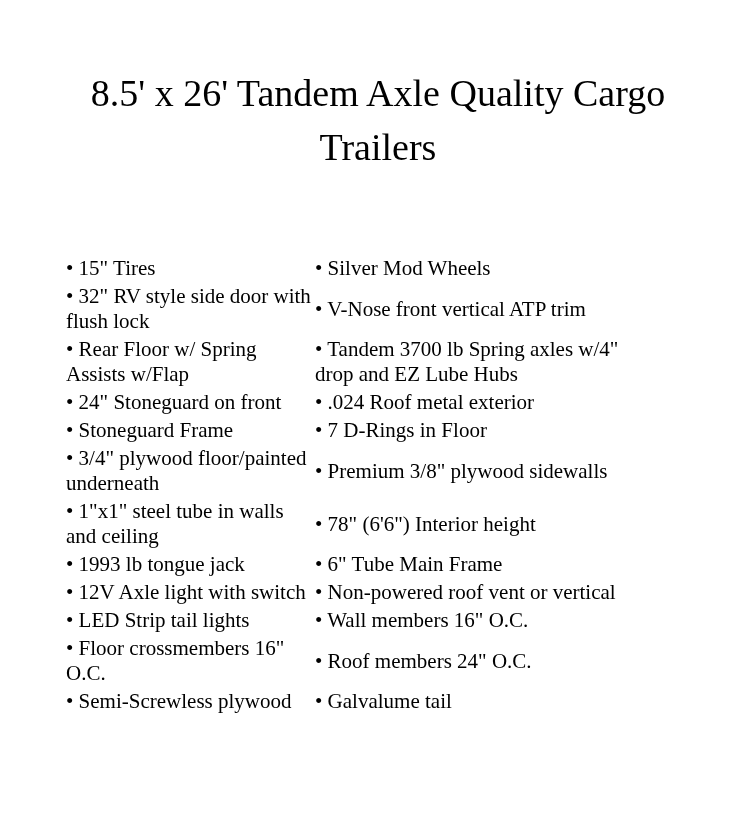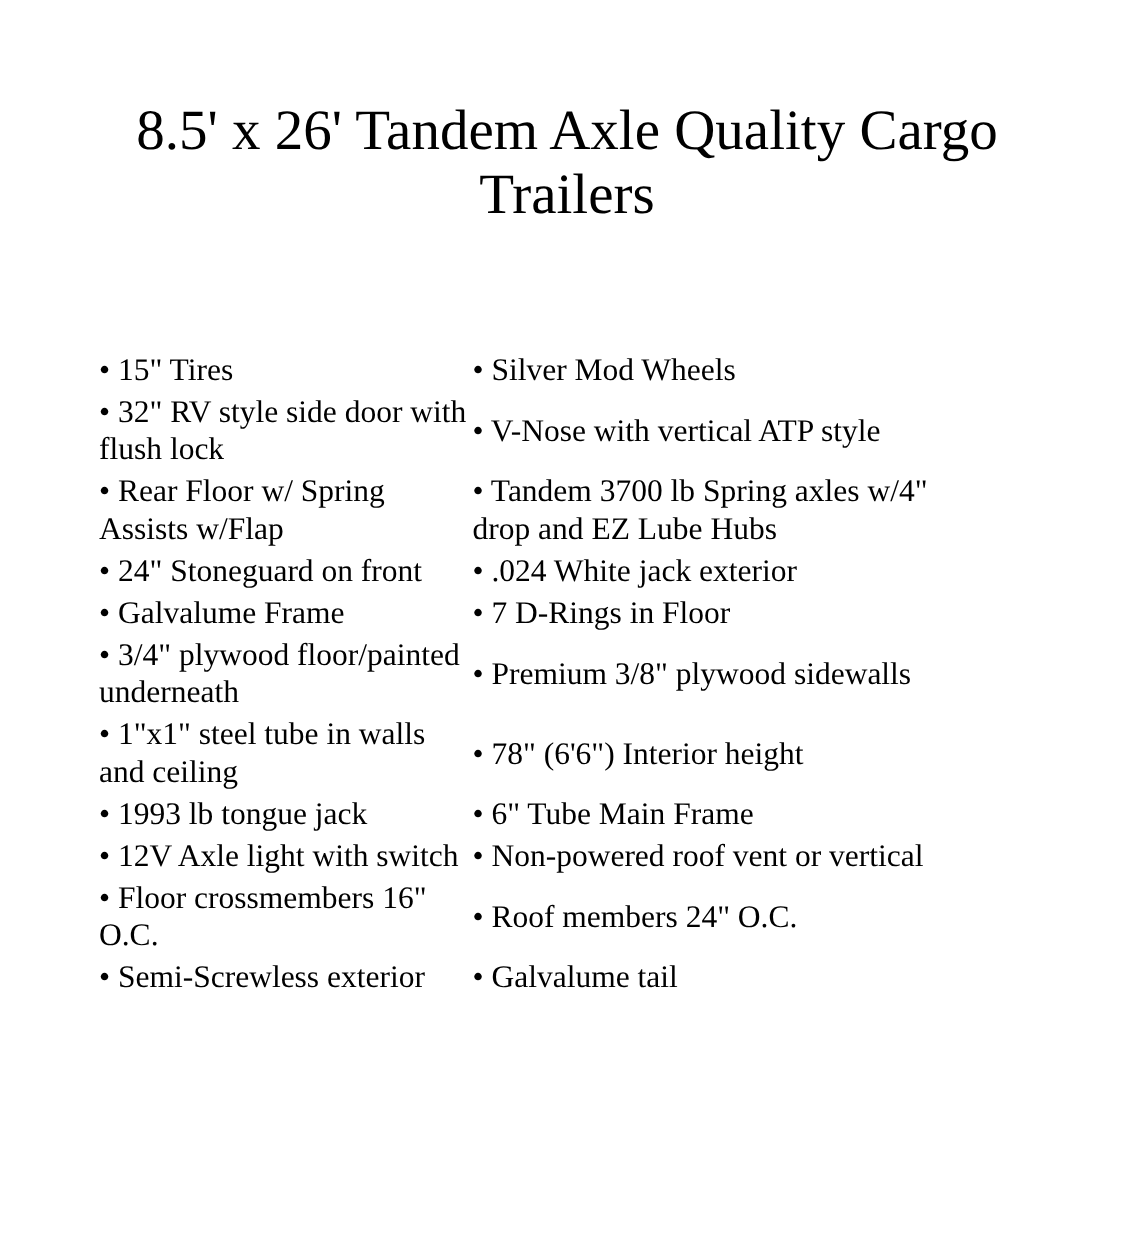--- a/index.html
+++ b/index.html
@@ -13,21 +13,21 @@
     color: #000000;
     font-family: "Liberation Serif", serif;
     overflow: hidden;
   }
   .title {
     width: 624px;
     margin: 66px auto 0 auto;
     text-align: center;
     font-weight: normal;
     font-size: 38px;
-    line-height: 43px;
+    line-height: 54px;
     letter-spacing: 0px;
   }
   table.features {
     border-collapse: collapse;
     margin: 80px 0 0 66px;
   }
   table.features td {
     vertical-align: middle;
     font-size: 21px;
     line-height: 25px;
@@ -57,35 +57,35 @@
   <table class="features">
     <tbody>
 
       <tr>
         <td class="lcell"><span class="bullet">•</span> <span class="ftext">15" Tires</span></td>
         <td class="rcell"><span class="bullet">•</span> <span class="ftext">Silver Mod Wheels</span></td>
       </tr>
 
       <tr>
         <td class="lcell"><span class="bullet">•</span> <span class="ftext">32" RV style side door with flush lock</span></td>
-        <td class="rcell"><span class="bullet">•</span> <span class="ftext">V-Nose with vertical ATP style</span></td>
+        <td class="rcell"><span class="bullet">•</span> <span class="ftext">V-Nose front vertical ATP trim</span></td>
       </tr>
 
       <tr>
         <td class="lcell"><span class="bullet">•</span> <span class="ftext">Rear Floor w/ Spring Assists w/Flap</span></td>
         <td class="rcell"><span class="bullet">•</span> <span class="ftext">Tandem 3700 lb Spring axles w/4" drop and EZ Lube Hubs</span></td>
       </tr>
 
       <tr>
         <td class="lcell"><span class="bullet">•</span> <span class="ftext">24" Stoneguard on front</span></td>
-        <td class="rcell"><span class="bullet">•</span> <span class="ftext">.024 White jack exterior</span></td>
+        <td class="rcell"><span class="bullet">•</span> <span class="ftext">.024 Roof metal exterior</span></td>
       </tr>
 
       <tr>
-        <td class="lcell"><span class="bullet">•</span> <span class="ftext">Galvalume Frame</span></td>
+        <td class="lcell"><span class="bullet">•</span> <span class="ftext">Stoneguard Frame</span></td>
         <td class="rcell"><span class="bullet">•</span> <span class="ftext">7 D-Rings in Floor</span></td>
       </tr>
 
       <tr>
         <td class="lcell"><span class="bullet">•</span> <span class="ftext">3/4" plywood floor/painted underneath</span></td>
         <td class="rcell"><span class="bullet">•</span> <span class="ftext">Premium 3/8" plywood sidewalls</span></td>
       </tr>
 
       <tr>
         <td class="lcell"><span class="bullet">•</span> <span class="ftext">1"x1" steel tube in walls and ceiling</span></td>
@@ -95,28 +95,32 @@
       <tr>
         <td class="lcell"><span class="bullet">•</span> <span class="ftext">1993 lb tongue jack</span></td>
         <td class="rcell"><span class="bullet">•</span> <span class="ftext">6" Tube Main Frame</span></td>
       </tr>
 
       <tr>
         <td class="lcell"><span class="bullet">•</span> <span class="ftext">12V Axle light with switch</span></td>
         <td class="rcell"><span class="bullet">•</span> <span class="ftext">Non-powered roof vent or vertical</span></td>
       </tr>
 
+      <tr>
+        <td class="lcell"><span class="bullet">•</span> <span class="ftext">LED Strip tail lights</span></td>
+        <td class="rcell"><span class="bullet">•</span> <span class="ftext">Wall members 16" O.C.</span></td>
+      </tr>
 
       <tr>
         <td class="lcell"><span class="bullet">•</span> <span class="ftext">Floor crossmembers 16" O.C.</span></td>
         <td class="rcell"><span class="bullet">•</span> <span class="ftext">Roof members 24" O.C.</span></td>
       </tr>
 
       <tr>
-        <td class="lcell"><span class="bullet">•</span> <span class="ftext">Semi-Screwless exterior</span></td>
+        <td class="lcell"><span class="bullet">•</span> <span class="ftext">Semi-Screwless plywood</span></td>
         <td class="rcell"><span class="bullet">•</span> <span class="ftext">Galvalume tail</span></td>
       </tr>
 
 
     </tbody>
   </table>
 
 </div>
 
 </body></html>

